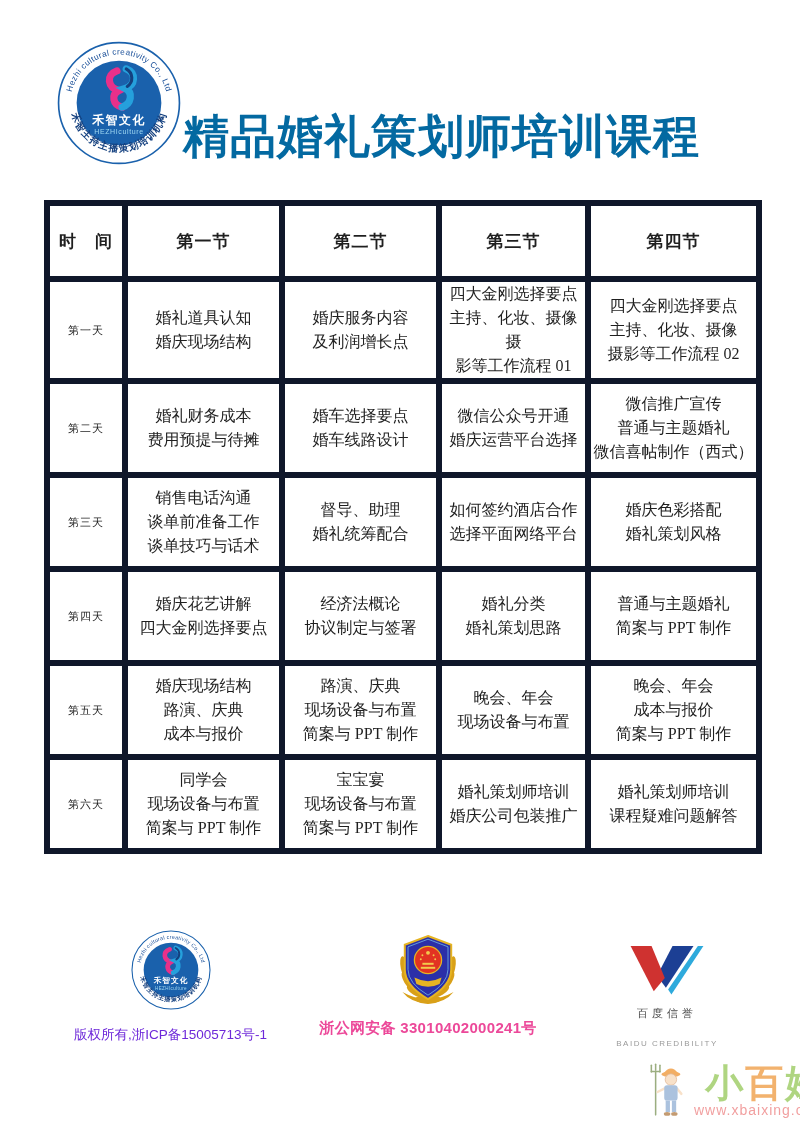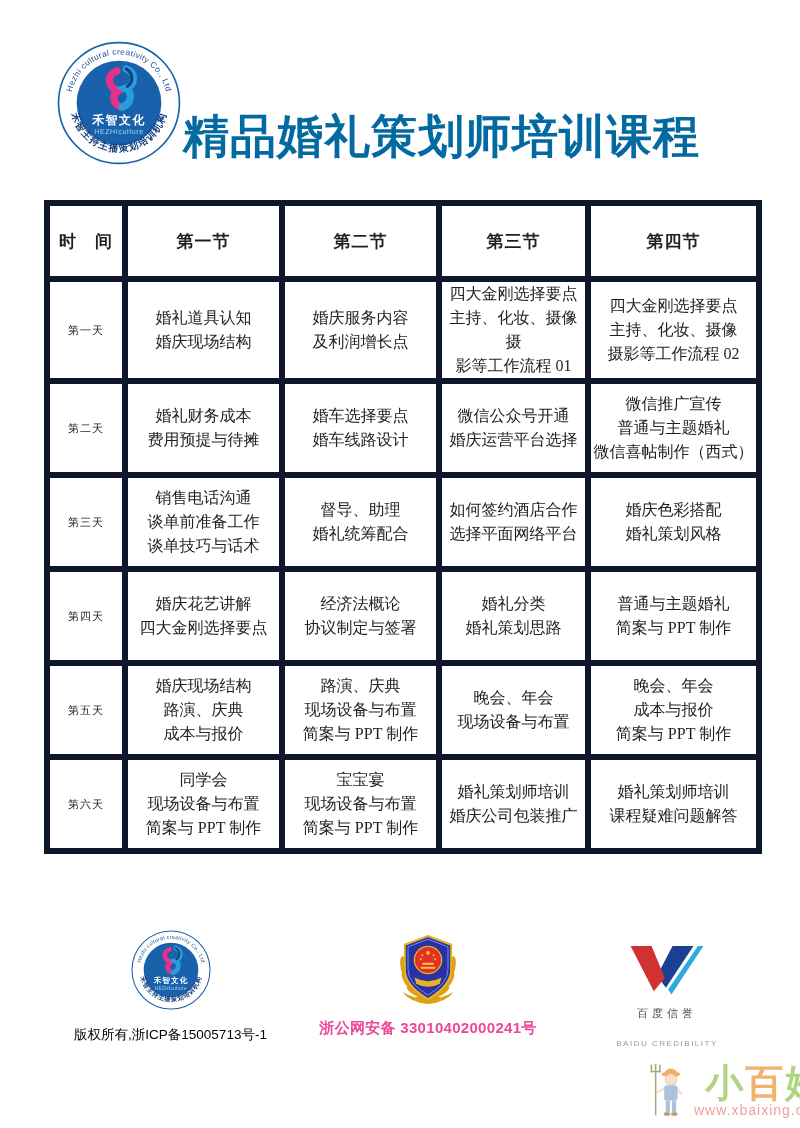--- a/index.html
+++ b/index.html
@@ -25,21 +25,21 @@
   table.course thead th{height:70px;font-size:17px;font-weight:600;text-align:center;vertical-align:middle;letter-spacing:1px;}
   table.course tbody tr{height:94px;}
   td.day-cell{text-align:center;vertical-align:middle;padding-bottom:26px;font-size:11px;letter-spacing:1px;}
   td.course-cell{text-align:center;vertical-align:middle;font-size:16px;}
   .cell-line{line-height:24px;}
   
   .footer-block{position:absolute;text-align:center;}
   #footer-hezhi{left:68px;top:930px;width:205px;}
   #footer-police{left:318px;top:928px;width:220px;}
   #footer-baidu{left:578px;top:936px;width:178px;}
-  .copyright-text{margin-top:12px;font-size:13.5px;color:#000000;white-space:nowrap;}
+  .copyright-text{margin-top:12px;font-size:13.5px;color:#6d28d9;white-space:nowrap;}
   .police-text{margin-top:7px;font-size:15px;font-weight:bold;color:#ec4899;white-space:nowrap;letter-spacing:.3px;}
   .baidu-cn{font-size:11px;color:#4a4a4a;letter-spacing:4px;margin-top:2px;}
   .baidu-en{font-size:8px;color:#9a9a9a;letter-spacing:1.5px;margin-top:18px;}
   .baidu-cert{font-size:18px;color:#222;letter-spacing:2px;margin-top:9px;font-weight:600;}
   
   .watermark{position:absolute;left:648px;top:1062px;display:flex;align-items:flex-start;}
   .wm-text{display:flex;flex-direction:column;align-items:flex-end;margin-left:4px;}
   .wm-name{font-size:38px;font-weight:bold;line-height:42px;letter-spacing:2px;opacity:.8;}
   .wm-name .g{color:#9ccb62;}
   .wm-name .o{color:#f0a04a;}

